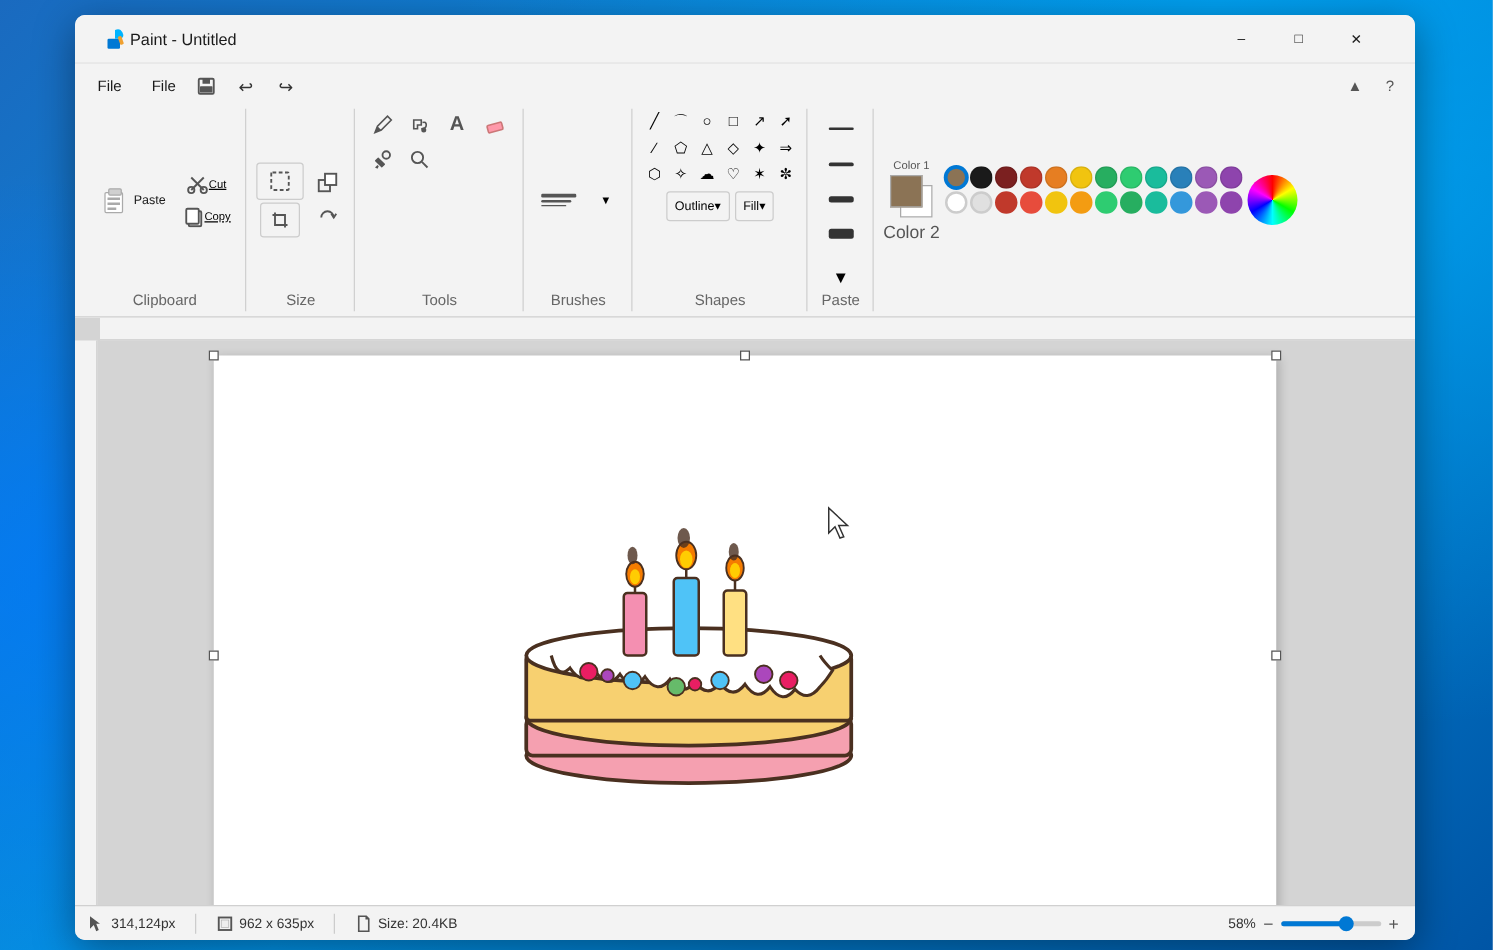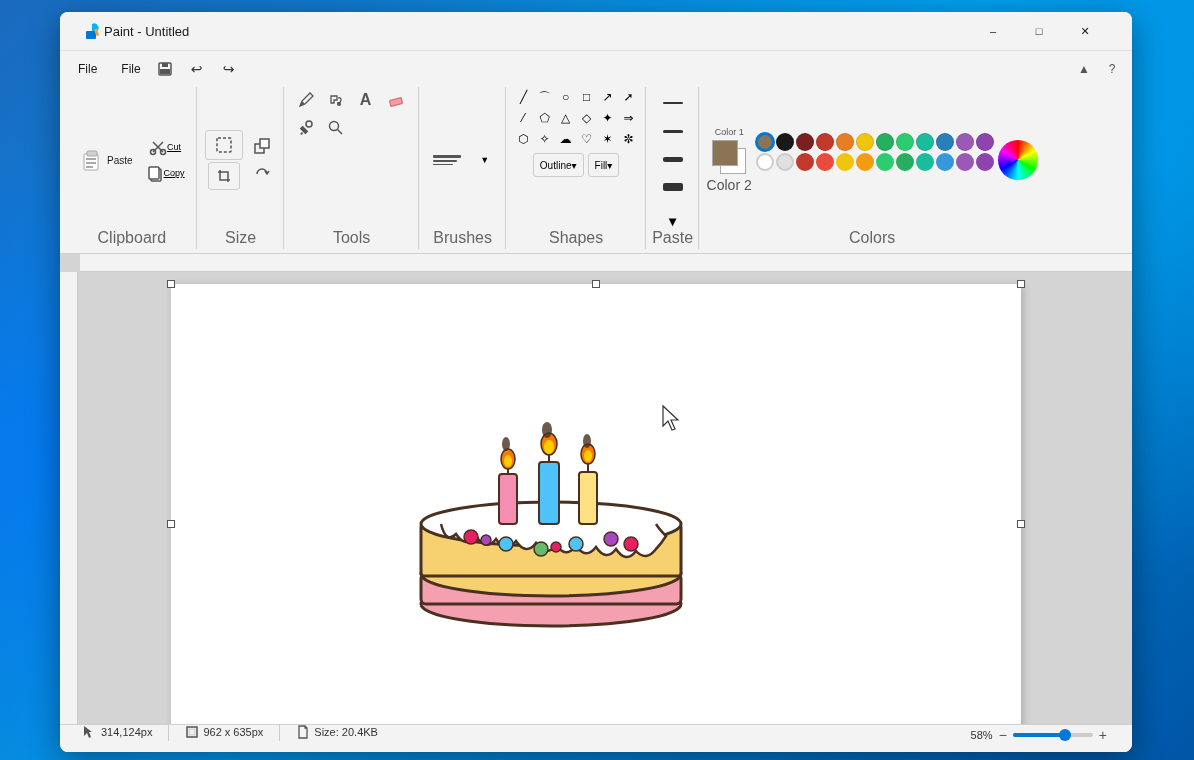--- a/index.html
+++ b/index.html
@@ -102,21 +102,21 @@
       display: flex;
       flex-direction: column;
       align-items: center;
       padding: 0 6px;
       border-right: 1px solid #d0d0d0;
       position: relative;
     }
     .ribbon-group:last-child { border-right: none; }
 
     .ribbon-group-label {
-      font-size: 16px;
+      font-size: 12px;
       color: #666;
       position: absolute;
       bottom: 2px;
       text-align: center;
       width: 100%;
     }
 
     .ribbon-group-content {
       display: flex;
       align-items: center;
@@ -296,22 +296,22 @@
     .handle-left-center { left: -4px; top: 50%; transform: translateY(-50%); }
     .handle-top-left { top: -4px; left: -4px; }
     .handle-top-right { top: -4px; right: -4px; }
 
     
     .status-bar {
       height: 28px;
       background: #f3f3f3;
       border-top: 1px solid #d0d0d0;
       display: flex;
-      align-items: flex-start;
-      padding: 0 23px;
+      align-items: center;
+      padding: 0 11px;
       gap: 16px;
       flex-shrink: 0;
     }
 
     .status-item {
       display: flex;
       align-items: center;
       gap: 4px;
       font-size: 11px;
       color: #333;
@@ -734,21 +734,20 @@
               <div class="color-swatch-outline" style="background:#27ae60;border-color:#27ae60;"></div>
               <div class="color-swatch-outline" style="background:#1abc9c;border-color:#1abc9c;"></div>
               <div class="color-swatch-outline" style="background:#3498db;border-color:#3498db;"></div>
               <div class="color-swatch-outline" style="background:#9b59b6;border-color:#9b59b6;"></div>
               <div class="color-swatch-outline" style="background:#8e44ad;border-color:#8e44ad;"></div>
             </div>
           </div>
 
           <button class="color-wheel-btn" style="width:40px;height:40px;"></button>
         </div>
-        <span class="ribbon-group-label">Colors</span>
       </div>
 
     </div>
   </div>
 
   <div class="canvas-area">
 
     <div class="canvas-rulers-top"></div>
     <div class="canvas-rulers-left"></div>
 

